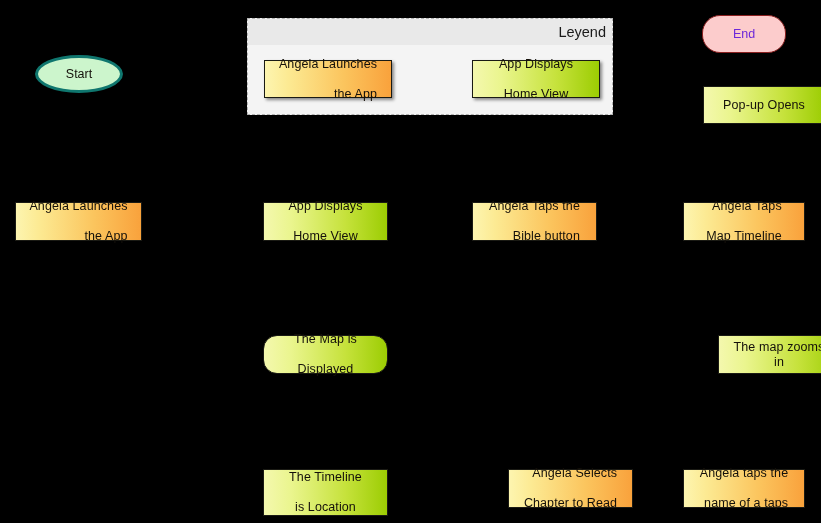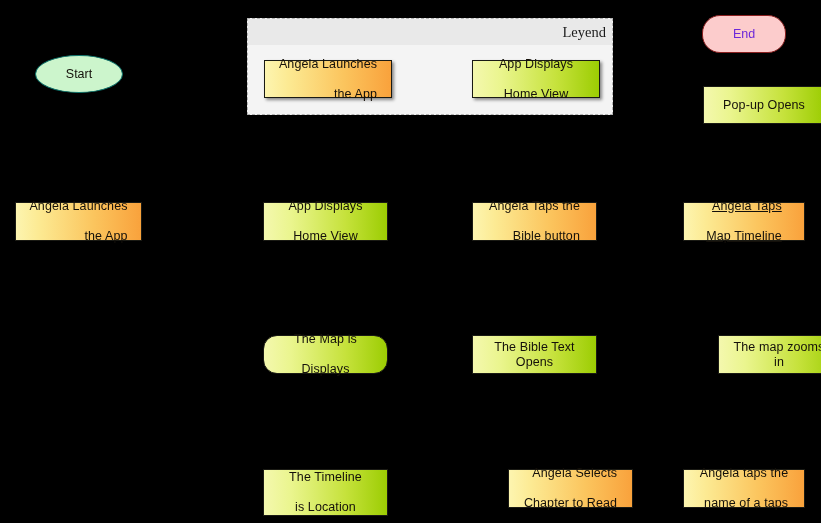--- a/index.html
+++ b/index.html
@@ -47,21 +47,21 @@
   }
   .grad-green {
     background: linear-gradient(to right, #f4f8ae 0%, #eaf58e 22%, #c6e23c 66%, #9ccd03 100%);
   }
 
   
   .ellipse-start {
     position: absolute;
     box-sizing: border-box;
     background: #ccf5cc;
-    border: 1px solid #0f766e;
+    border: 3px solid #0f766e;
     border-radius: 50%;
     display: flex;
     align-items: center;
     justify-content: center;
     font-size: 12.5px;
     color: #14100a;
     box-shadow: 2px 2px 3px rgba(0,0,0,0.45);
   }
   .pill-end {
     position: absolute;
@@ -94,21 +94,20 @@
     background: #e9e9e9;
     display: flex;
     align-items: center;
     justify-content: flex-end;
     padding-right: 6px;
     box-sizing: border-box;
   }
   #legend-title {
     font-size: 14.5px;
     color: #1a1a1a;
-    font-family: Liberation Serif, serif;
   }
 </style>
 </head>
 <body>
 
 <div id="canvas">
 
   <div class="ellipse-start" style="left:35px; top:55px; width:88px; height:38px;">
     <span>Start</span>
   </div>
@@ -143,33 +142,28 @@
   </div>
 
   <div class="node grad-green" style="left:263px; top:202px; width:125px; height:39px;">
     <span><span>App Displays</span><br><span>Home View</span></span>
   </div>
 
   <div class="node grad-orange" style="left:472px; top:202px; width:125px; height:39px;">
     <span><span>Angela Taps the</span><br><span>Bible button</span></span>
   </div>
 
-  <div class="node grad-orange" style="left:683px; top:202px; width:122px; height:39px;text-decoration:underline;">
+  <div class="node grad-orange" style="left:683px; top:202px; width:122px; height:39px;">
     <span><span>Angela Taps</span><br><span>Map Timeline</span></span>
   </div>
 
   <div class="node grad-green" style="left:263px; top:335px; width:125px; height:39px;border-radius:14px;">
-    <span><span>The Map is</span><br><span>Displays</span></span>
+    <span><span>The Map is</span><br><span>Displayed</span></span>
   </div>
 
-  <div class="node grad-green" style="left:472px; top:335px; width:125px; height:39px;">
-    <span>
-        <span>The Bible Text Opens</span>
-      </span>
-  </div>
 
   <div class="node grad-green" style="left:683px; top:335px; width:122px; height:39px;margin-left:35px;">
     <span>
         <span>The map zooms in</span>
       </span>
   </div>
 
   <div class="node grad-green" style="left:263px; top:469px; width:125px; height:47px;">
     <span><span>The Timeline</span><br><span>is Location</span></span>
   </div>

